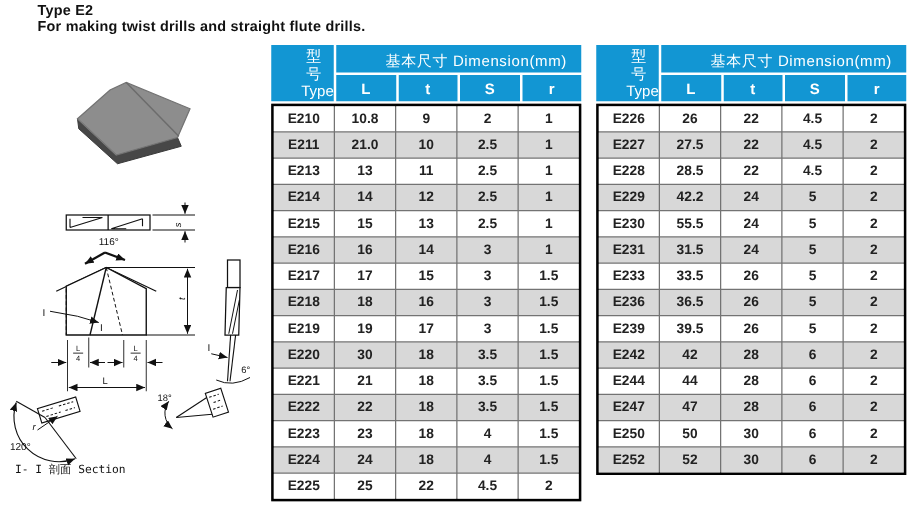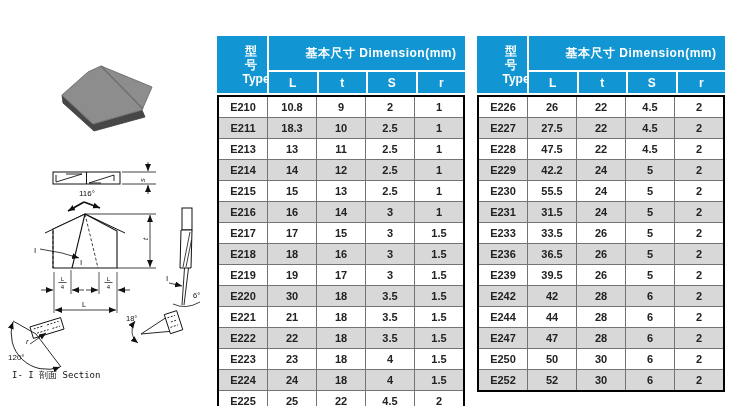--- a/index.html
+++ b/index.html
@@ -9,43 +9,45 @@
   }
   .page-title-block{position:absolute;left:30px;top:3px;line-height:13px;}
   .page-title,.page-subtitle{
     font-size:11.5px;font-weight:bold;color:#111;letter-spacing:.2px;
   }
   
   .cat-table{position:absolute;top:36px;}
   .cat-table.t1{left:217px;}
   .cat-table.t2{left:477px;}
   .thead{display:grid;grid-template-columns:50px 196px;gap:2px;width:248px;margin-bottom:2px;}
-  .th{background:var(--blue,#1296d3);color:#fff;font-weight:bold;
-      display:flex;align-items:center;justify-content:center;padding-left:28px;}
+  .th{background:var(--blue,#1296d3);color:#fff;font-weight:normal;
+      display:flex;align-items:flex-end;justify-content:center;padding-left:28px;}
   .type-th{flex-direction:column;font-size:12px;line-height:14px;grid-row:1;}
   .th-right{display:flex;flex-direction:column;gap:2px;}
-  .dim-th{height:34px;font-size:12px;letter-spacing:.5px;}
+  .dim-th{height:22px;font-size:12px;letter-spacing:.5px;}
   .th-cols{display:grid;grid-template-columns:repeat(4,1fr);gap:2px;height:21px;}
   .th-col{background:var(--blue,#1296d3);color:#fff;font-weight:bold;font-size:12px;
       display:flex;align-items:center;justify-content:center;}
   .tbody{display:flex;flex-direction:column;gap:1px;background:#737373;
       border:2px solid #000;width:244px;justify-content:flex-end;}
   .trow{display:grid;grid-template-columns:repeat(5,48px);gap:1px;}
   .cell{background:#fff;height:20px;display:flex;align-items:center;justify-content:center;
       font-size:11px;font-weight:bold;color:#222;}
   .trow.alt .cell{background:var(--altgray,#d8d8d8);}
   
   .drawing{position:absolute;left:0;top:50px;}
   .drawing text{font-family:"Liberation Sans",sans-serif;fill:#111;}
   .drawing .cap{font-family:"DejaVu Sans Mono",monospace;}
 </style>
 </head>
 <body>
 
 <div class="page-title-block">
+  <div class="page-title">Type E2</div>
+  <div class="page-subtitle">For making twist drills and straight flute drills.</div>
 </div>
 
 <svg class="drawing" width="215" height="356" viewBox="0 0 215 356">
   <defs>
     <marker id="ma" markerWidth="9" markerHeight="8" refX="7" refY="3" orient="auto-start-reverse" markerUnits="userSpaceOnUse">
       <path d="M0,0 L7,3 L0,6 Z" fill="#111"></path>
     </marker>
   </defs>
 
   <g>
@@ -168,21 +170,21 @@
   <div class="tbody">
       <div class="trow">
         <div class="cell">E210</div>
         <div class="cell">10.8</div>
         <div class="cell">9</div>
         <div class="cell">2</div>
         <div class="cell">1</div>
       </div>
       <div class="trow alt">
         <div class="cell">E211</div>
-        <div class="cell">18.3</div>
+        <div class="cell">21.0</div>
         <div class="cell">10</div>
         <div class="cell">2.5</div>
         <div class="cell">1</div>
       </div>
       <div class="trow">
         <div class="cell">E213</div>
         <div class="cell">13</div>
         <div class="cell">11</div>
         <div class="cell">2.5</div>
         <div class="cell">1</div>
@@ -300,21 +302,21 @@
       </div>
       <div class="trow alt">
         <div class="cell">E227</div>
         <div class="cell">27.5</div>
         <div class="cell">22</div>
         <div class="cell">4.5</div>
         <div class="cell">2</div>
       </div>
       <div class="trow">
         <div class="cell">E228</div>
-        <div class="cell">47.5</div>
+        <div class="cell">28.5</div>
         <div class="cell">22</div>
         <div class="cell">4.5</div>
         <div class="cell">2</div>
       </div>
       <div class="trow alt">
         <div class="cell">E229</div>
         <div class="cell">42.2</div>
         <div class="cell">24</div>
         <div class="cell">5</div>
         <div class="cell">2</div>

